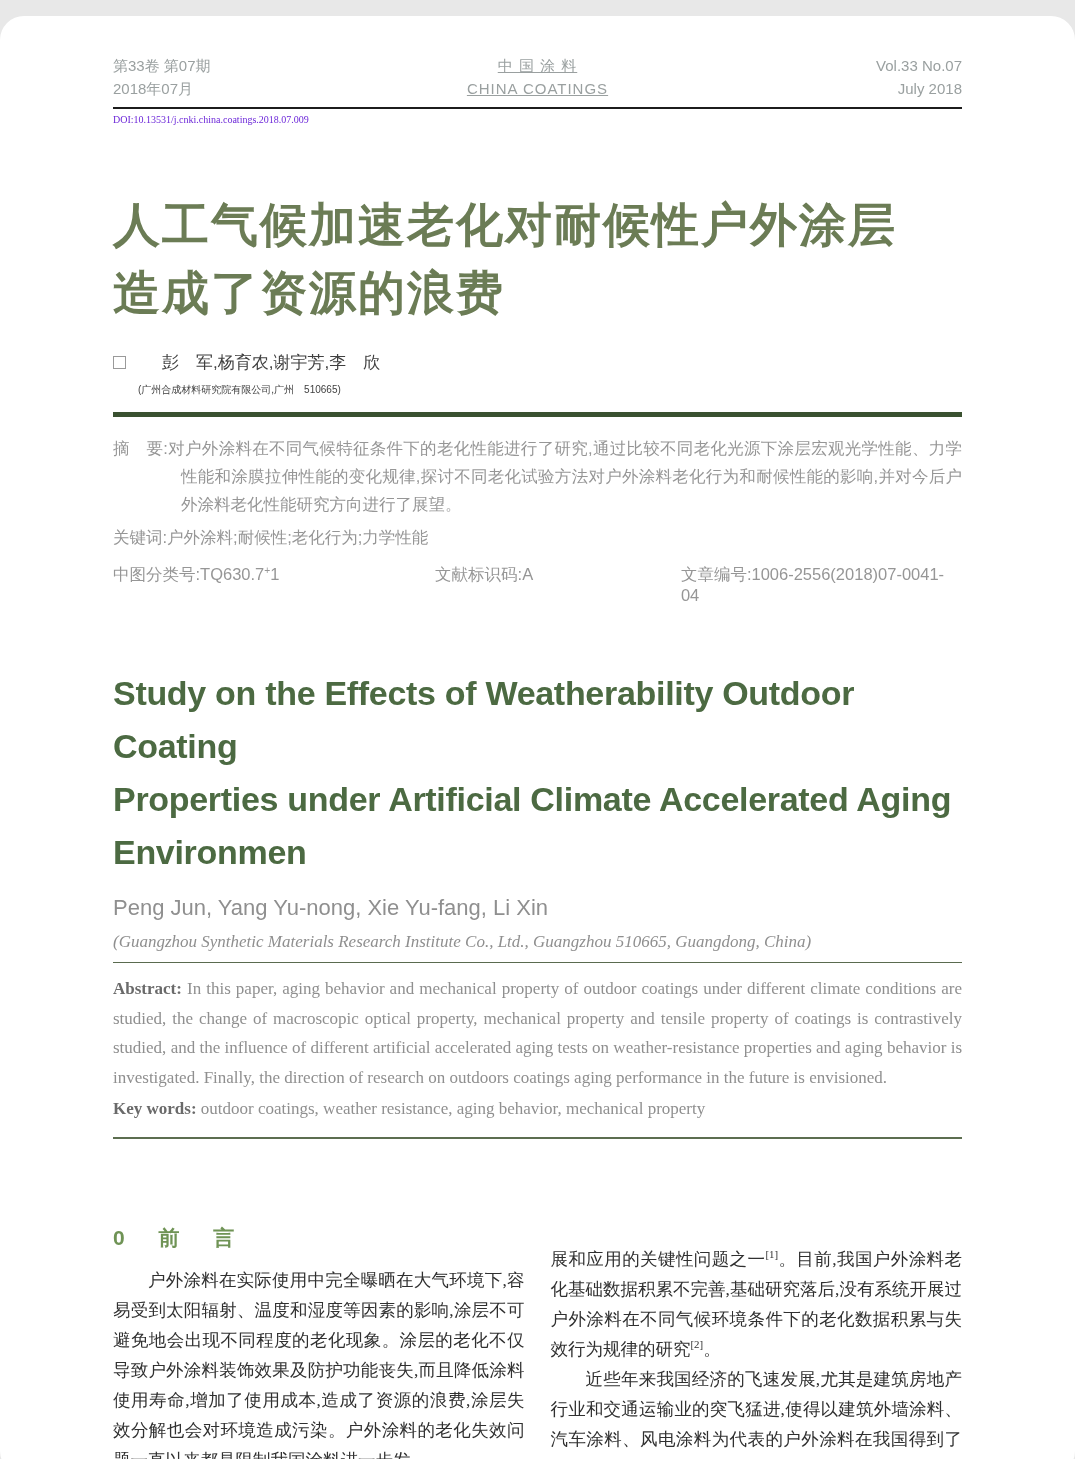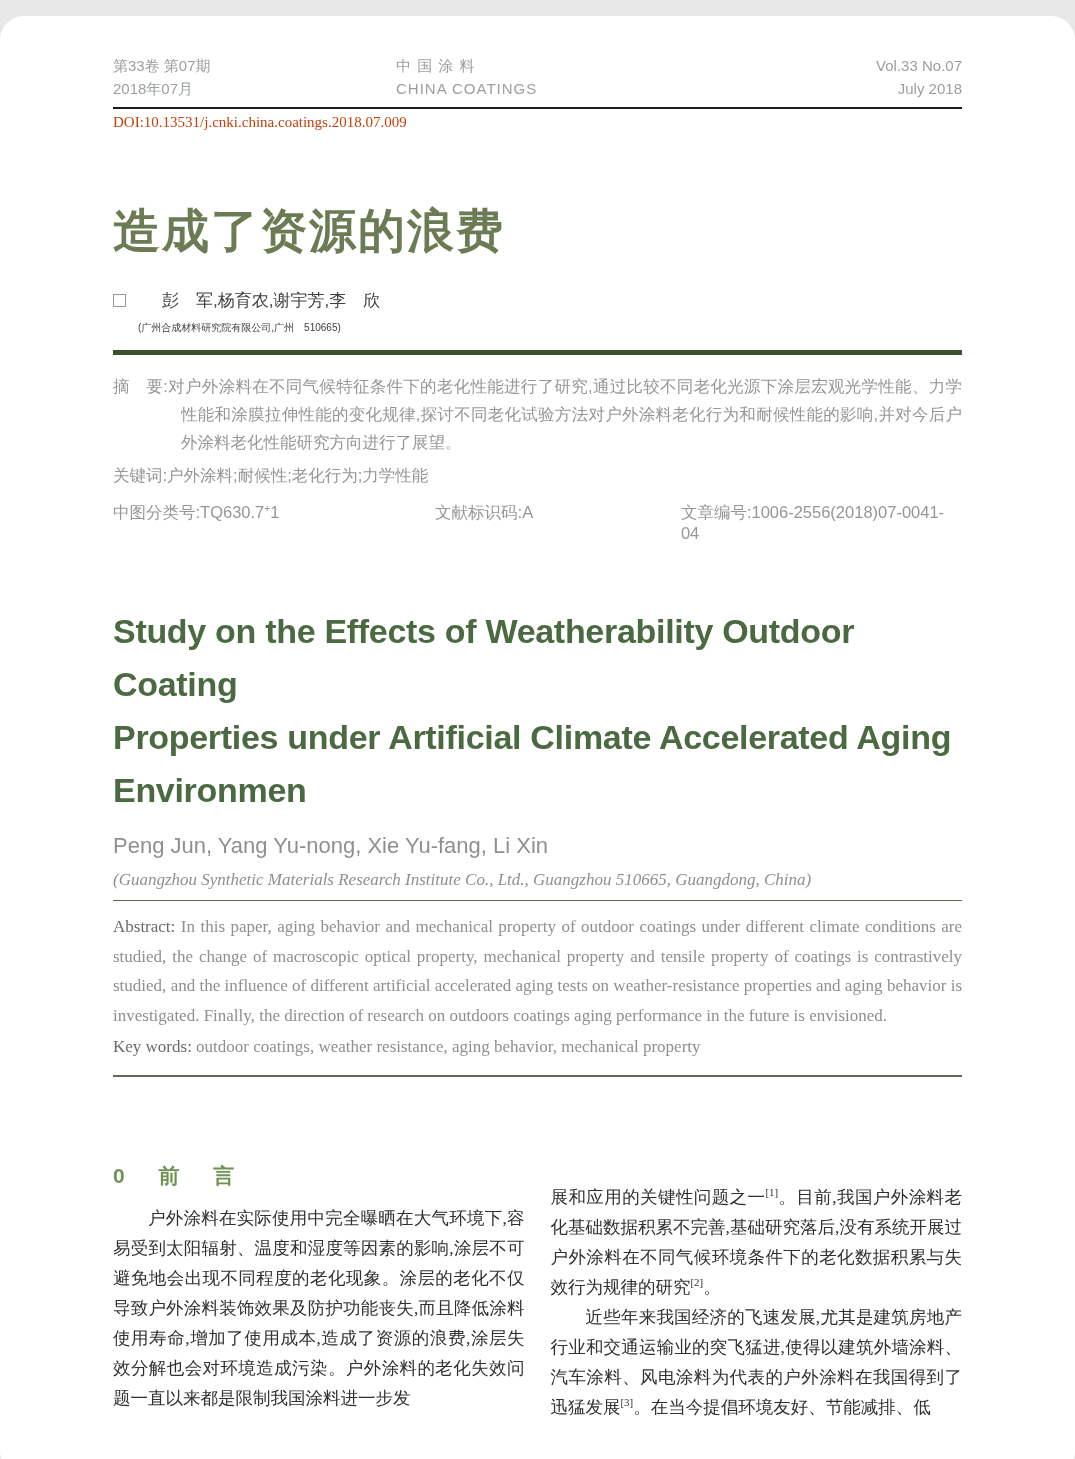--- a/index.html
+++ b/index.html
@@ -6,24 +6,24 @@
   html,body { background:#e8e8e8; }
   .page {
     width:1075px; height:1459px; margin:16px auto; background:#ffffff;
     position:relative; overflow:hidden;
     font-family:"Liberation Sans", sans-serif; color:#3a3a3a;border-radius:24px;
   }
   .content { position:absolute; left:113px; right:113px; top:38px; }
 
   
   .jheader { display:grid; grid-template-columns:1fr 1fr 1fr; color:#9aa0a0; font-size:15px; line-height:23px; }
-  .jheader .c { text-align:left; letter-spacing:1px; }
+  .jheader .c { text-align:center; letter-spacing:1px;text-decoration:underline; }
   .jheader .r { text-align:right; }
   .head-rule { border-top:2px solid #1c1c1c; margin-top:7px; }
-  .doi { font-family:"Liberation Serif", serif; font-size:15px; color:#c2410c; margin-top:5px; }
+  .doi { font-family:"Liberation Serif", serif; font-size:10px; color:#6d28d9; margin-top:5px; }
 
   
   .title-zh { margin-top:66px; color:#6b7c55; font-weight:800; font-size:47px; line-height:68px; letter-spacing:2px; }
 
   
   .authors-zh { margin-top:24px; font-size:17px; color:#404040; display:flex; align-items:center;gap:24px; }
   .author-marker { display:inline-block; width:13px; height:13px; border:1.5px solid #9a9a9a; margin-right:12px; }
   .affil-zh { margin-top:9px; font-size:10px; color:#404040; padding-left:25px; }
   .green-bar { height:5px; background:#3a5130; margin-top:15px; }
 
@@ -35,21 +35,21 @@
   .clc-row .i1 { width:38%; }
   .clc-row .i2 { width:29%; }
   sup { font-size:0.62em; vertical-align:super; line-height:0; }
 
   
   .title-en { margin-top:62px; color:#4c6a42; font-weight:700; font-size:34px; line-height:53px; letter-spacing:-0.3px; }
   .authors-en { margin-top:16px; font-size:22px; color:#8f8f8f; }
   .affil-en { margin-top:11px; font-family:"Liberation Serif", serif; font-style:italic; font-size:17px; color:#8f8f8f; }
   .thin-rule { border-top:1.5px solid #5a6b4f; margin-top:10px; }
   .abs-en { margin-top:11px; font-family:"Liberation Serif", serif; font-size:17px; line-height:29.5px; color:#8f8f8f; text-align:justify; }
-  .abs-en .b, .kw-en .b { font-weight:400; color:#6a6a6a; }
+  .abs-en .b, .kw-en .b { font-weight:700; color:#6a6a6a; }
   .kw-en { margin-top:2px; font-family:"Liberation Serif", serif; font-size:17px; line-height:29.5px; color:#8f8f8f; }
   .green-rule { border-top:2.5px solid #5c6e50; margin-top:13px; }
 
   
   .body-cols { margin-top:84px; display:flex; gap:26px; }
   .col { flex:1; font-family:"Liberation Serif", serif; font-size:17.5px; line-height:30px; color:#303030; text-align:justify; }
   .sec-head { font-family:"Liberation Sans", sans-serif; color:#6f9355; font-size:21px; font-weight:600; letter-spacing:14px; margin-bottom:12px; }
   .col p.indent { text-indent:2em; }
   .col-right { padding-top:21px; }
 
@@ -76,20 +76,21 @@
       </div>
       <div class="r">
         <div>Vol.33 No.07</div>
         <div>July 2018</div>
       </div>
     </div>
     <div class="head-rule"></div>
     <div class="doi">DOI:10.13531/j.cnki.china.coatings.2018.07.009</div>
 
     <h1 class="title-zh">
+      <div>人工气候加速老化对耐候性户外涂层</div>
       <div>造成了资源的浪费</div>
     </h1>
 
     <div class="authors-zh">
       <span class="author-marker"></span>
       <span>彭　军,杨育农,谢宇芳,李　欣</span>
     </div>
     <div class="affil-zh">(广州合成材料研究院有限公司,广州　510665)</div>
     <div class="green-bar"></div>
 

